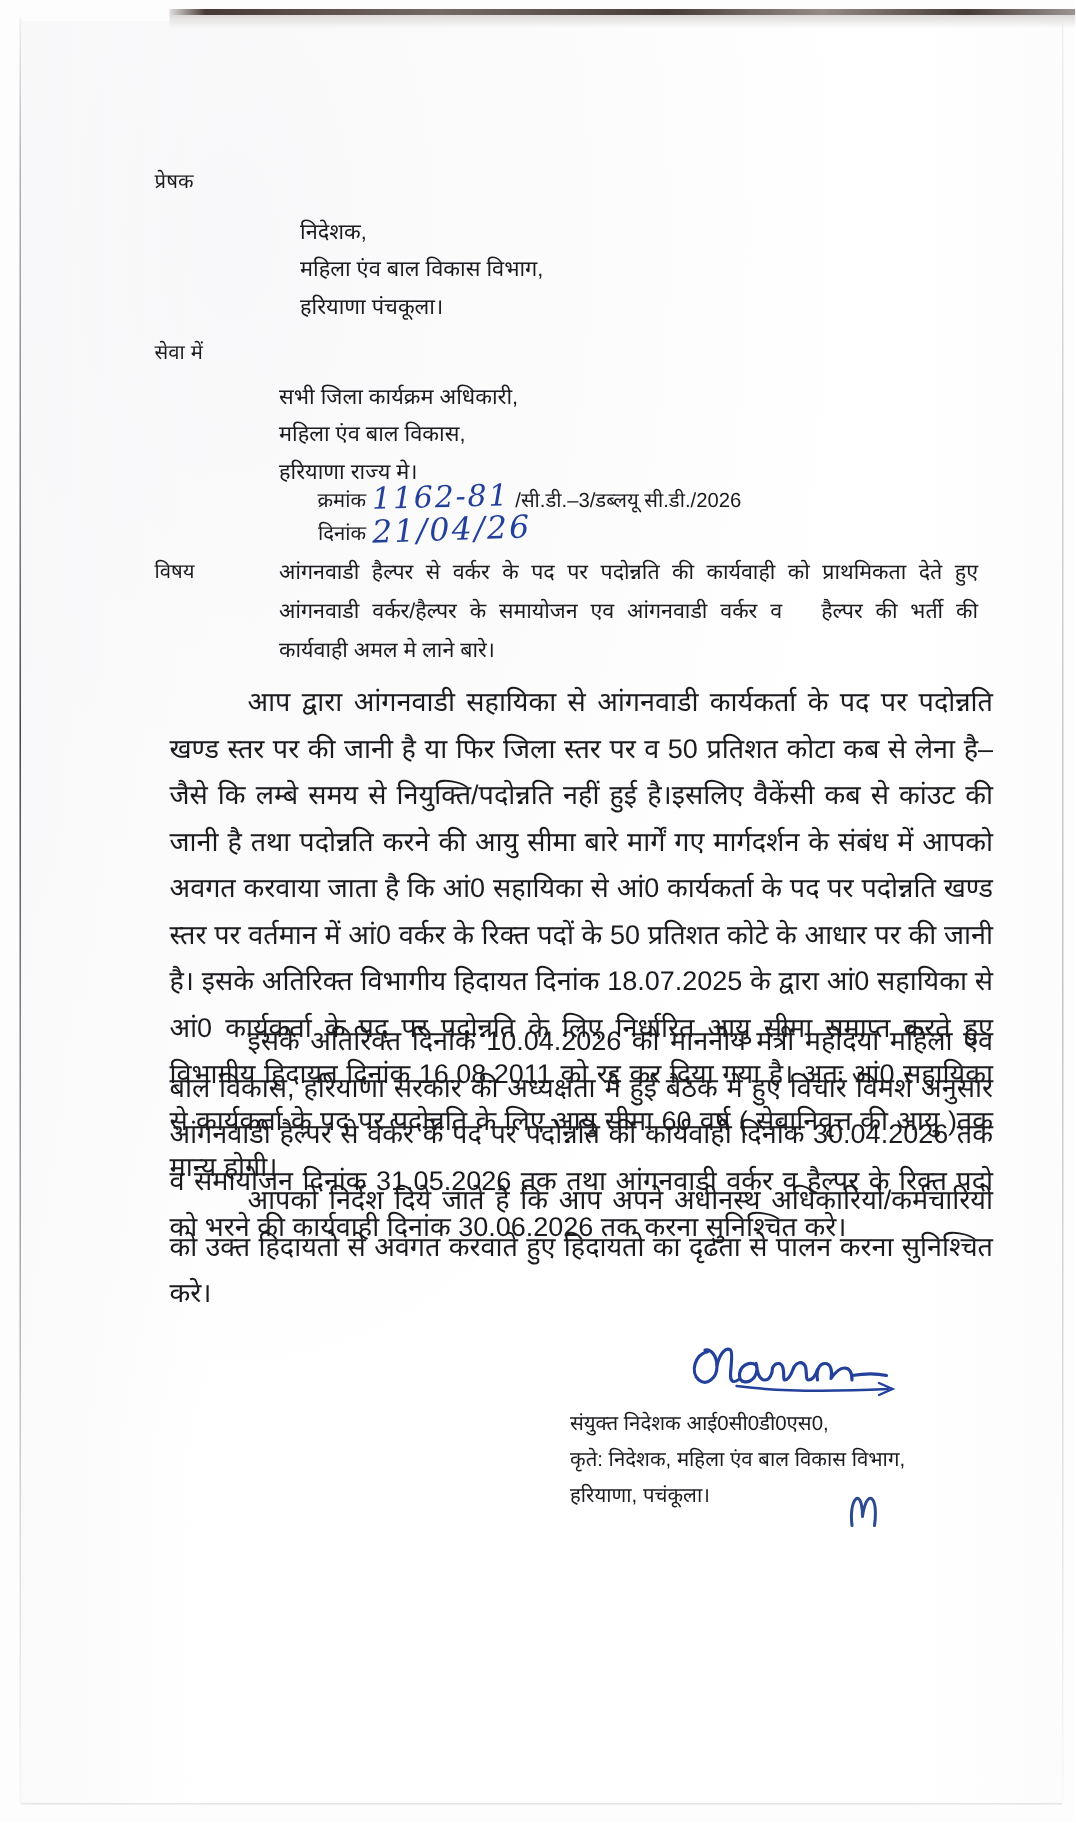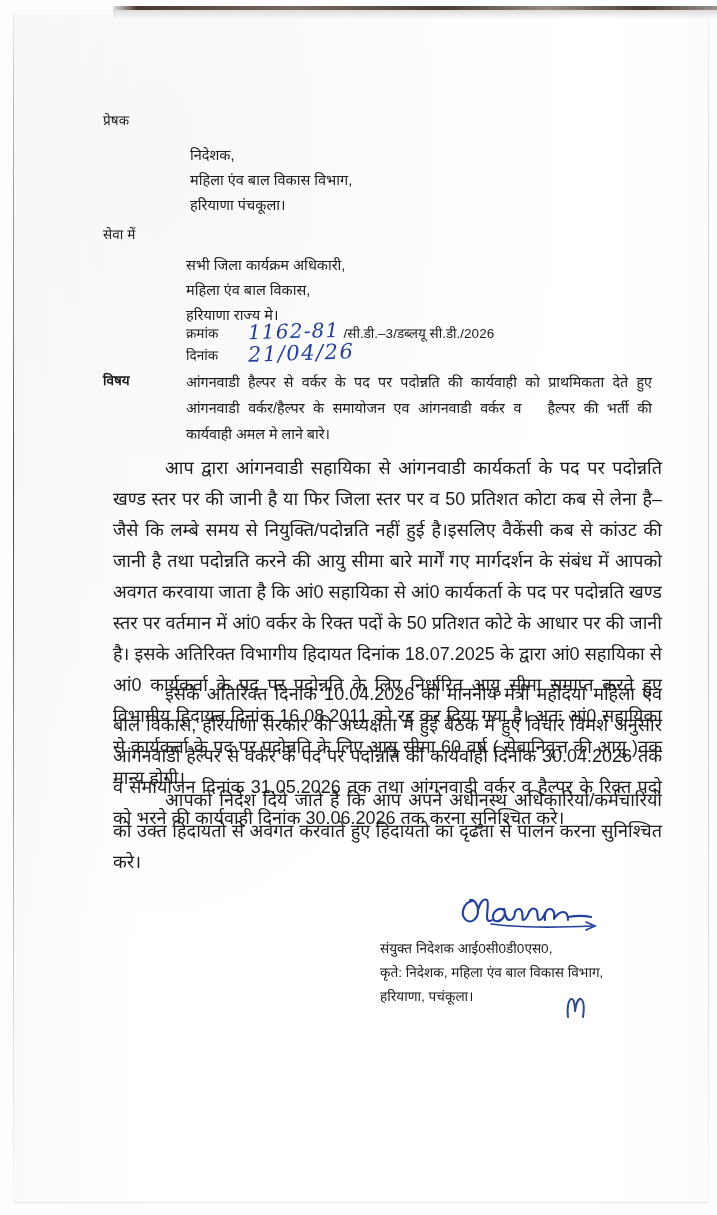--- a/index.html
+++ b/index.html
@@ -115,20 +115,21 @@
     line-height: 25px;
     white-space: nowrap;
   }
 
   .ref-row {
     position: absolute;
     font-size: 13.5px;
     white-space: nowrap;
     display: flex;
     align-items: baseline;
+    text-align: right;
   }
   .ref-label { min-width: 58px; }
   .hand {
     font-family: "DejaVu Serif", serif;
     color: #23409a;
     font-size: 20px;
     font-style: italic;
     letter-spacing: 1.2px;
     transform: rotate(-1.5deg) ;
     display: inline-block;
@@ -139,21 +140,21 @@
     letter-spacing: 1.5px;
     transform: rotate(-2deg);
   }
   .ref-tail { font-size: 13.5px; }
 
   .subject-label {
     position: absolute;
     left: 103px;
     top: 330px;
     font-size: 13.5px;
-    font-weight: bold;
+    font-weight: normal;
     text-align: right;
   }
   .subject-body {
     position: absolute;
     left: 186px;
     top: 328px;
     width: 466px;
     font-size: 14.3px;
     line-height: 26px;
     text-align: justify;
@@ -207,21 +208,21 @@
   <div class="scan-top-edge"></div>
   <div class="scan-top-haze"></div>
   <div class="scan-left-line"></div>
   <div class="scan-right-line"></div>
   <div class="scan-bottom-line"></div>
 
   <div class="content">
 
     <div class="line-label" style="left:103px; top:70px;">प्रेषक</div>
 
-    <div class="addr-block" style="left:190px; top:102px;">
+    <div class="addr-block" style="left:200px; top:102px;">
       <div>निदेशक,</div>
       <div>महिला एंव बाल विकास विभाग,</div>
       <div>हरियाणा पंचकूला।</div>
     </div>
 
     <div class="line-label" style="left:103px; top:184px;">सेवा में</div>
 
     <div class="addr-block" style="left:186px; top:212px;">
       <div>सभी जिला कार्यक्रम अधिकारी,</div>
       <div>महिला एंव बाल विकास,</div>

